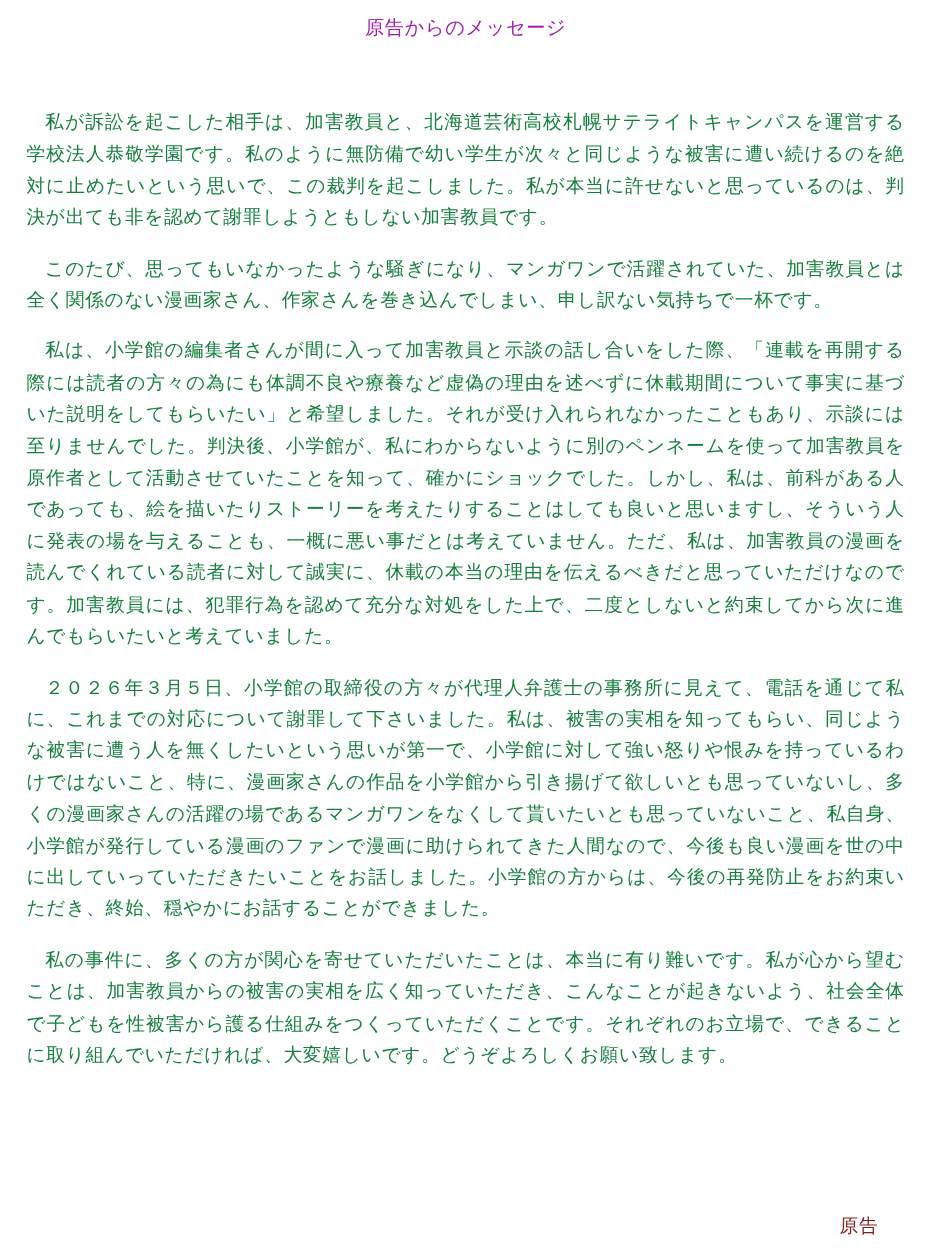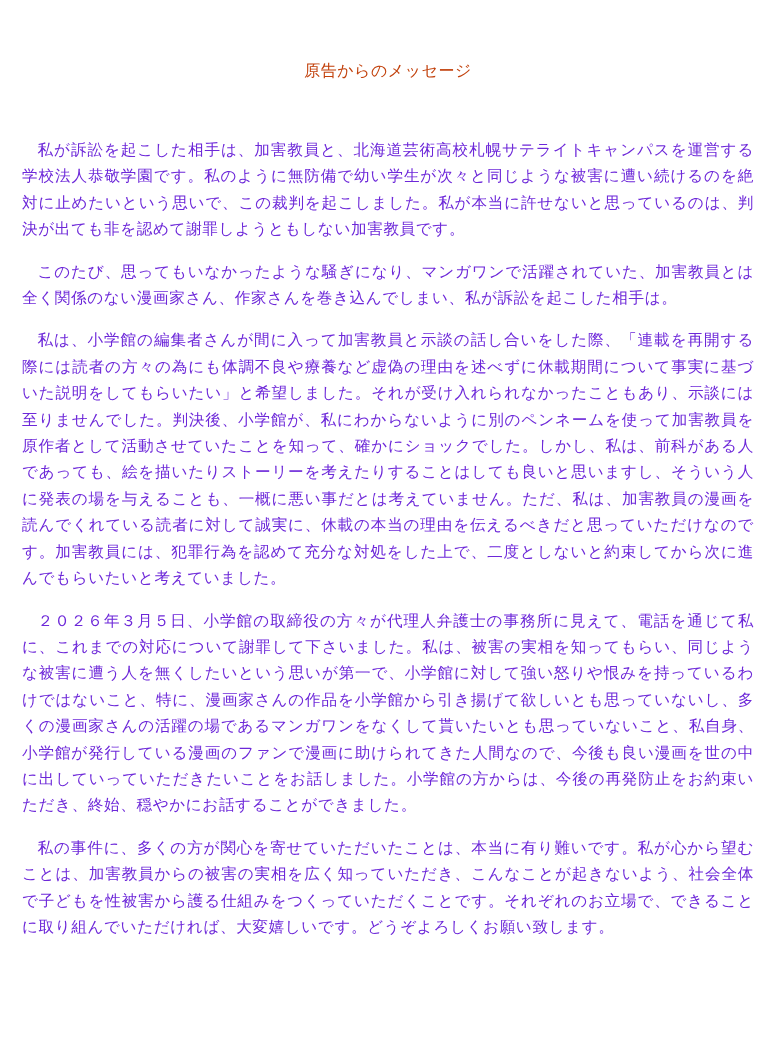--- a/index.html
+++ b/index.html
@@ -17,61 +17,60 @@
     .page {
       position: relative;
       width: 776px;
       height: 1046px;
       box-sizing: border-box;
       padding: 0 22px 0 22px;
     }
     .title {
       text-align: center;
       font-size: 16px;
-      color: #c2410c;
+      color: #a21caf;
       padding-top: 12px;
       height: 22px;
       line-height: 22px;
       letter-spacing: 0.5px;
-      margin-top: 48px;
     }
     .body {
       position: absolute;
       top: 89px;
       left: 22px;
       width: 732px;
     }
     .para {
       margin: 0 0 16px 0;
       font-size: 15.6px;
       line-height: 26.4px;
       letter-spacing: 0.6px;
       text-indent: 1em;
       text-align: justify;
-      color: #6d28d9;
+      color: #15803d;
       word-break: break-all;
     }
     .signature {
       position: absolute;
       right: 44px;
       top: 1012px;
       font-size: 15.6px;
-      color: #0f766e;
+      color: #7f1d1d;
       letter-spacing: 0.6px;
       font-family: Liberation Serif, serif;
     }
   </style>
 </head>
 <body>
 
 <div class="page">
   <div class="title">原告からのメッセージ</div>
 
   <div class="body">
     <p class="para">私が訴訟を起こした相手は、加害教員と、北海道芸術高校札幌サテライトキャンパスを運営する学校法人恭敬学園です。私のように無防備で幼い学生が次々と同じような被害に遭い続けるのを絶対に止めたいという思いで、この裁判を起こしました。私が本当に許せないと思っているのは、判決が出ても非を認めて謝罪しようともしない加害教員です。</p>
-    <p class="para">このたび、思ってもいなかったような騒ぎになり、マンガワンで活躍されていた、加害教員とは全く関係のない漫画家さん、作家さんを巻き込んでしまい、私が訴訟を起こした相手は。</p>
+    <p class="para">このたび、思ってもいなかったような騒ぎになり、マンガワンで活躍されていた、加害教員とは全く関係のない漫画家さん、作家さんを巻き込んでしまい、申し訳ない気持ちで一杯です。</p>
     <p class="para">私は、小学館の編集者さんが間に入って加害教員と示談の話し合いをした際、「連載を再開する際には読者の方々の為にも体調不良や療養など虚偽の理由を述べずに休載期間について事実に基づいた説明をしてもらいたい」と希望しました。それが受け入れられなかったこともあり、示談には至りませんでした。判決後、小学館が、私にわからないように別のペンネームを使って加害教員を原作者として活動させていたことを知って、確かにショックでした。しかし、私は、前科がある人であっても、絵を描いたりストーリーを考えたりすることはしても良いと思いますし、そういう人に発表の場を与えることも、一概に悪い事だとは考えていません。ただ、私は、加害教員の漫画を読んでくれている読者に対して誠実に、休載の本当の理由を伝えるべきだと思っていただけなのです。加害教員には、犯罪行為を認めて充分な対処をした上で、二度としないと約束してから次に進んでもらいたいと考えていました。</p>
     <p class="para">２０２６年３月５日、小学館の取締役の方々が代理人弁護士の事務所に見えて、電話を通じて私に、これまでの対応について謝罪して下さいました。私は、被害の実相を知ってもらい、同じような被害に遭う人を無くしたいという思いが第一で、小学館に対して強い怒りや恨みを持っているわけではないこと、特に、漫画家さんの作品を小学館から引き揚げて欲しいとも思っていないし、多くの漫画家さんの活躍の場であるマンガワンをなくして貰いたいとも思っていないこと、私自身、小学館が発行している漫画のファンで漫画に助けられてきた人間なので、今後も良い漫画を世の中に出していっていただきたいことをお話しました。小学館の方からは、今後の再発防止をお約束いただき、終始、穏やかにお話することができました。</p>
     <p class="para">私の事件に、多くの方が関心を寄せていただいたことは、本当に有り難いです。私が心から望むことは、加害教員からの被害の実相を広く知っていただき、こんなことが起きないよう、社会全体で子どもを性被害から護る仕組みをつくっていただくことです。それぞれのお立場で、できることに取り組んでいただければ、大変嬉しいです。どうぞよろしくお願い致します。</p>
   </div>
 
   <div class="signature">原告</div>
 </div>
 
 </body></html>

